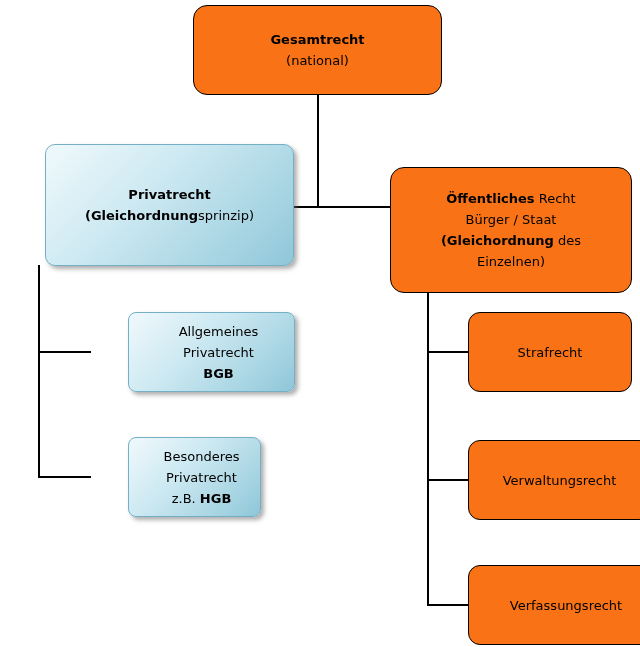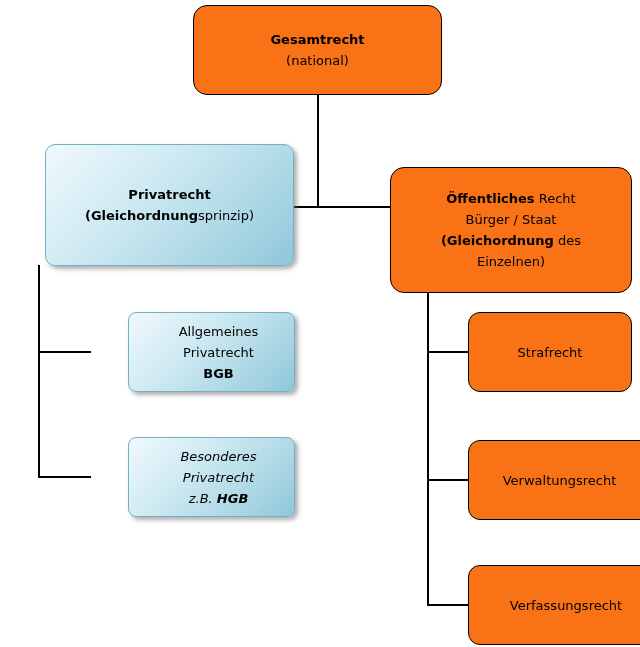--- a/index.html
+++ b/index.html
@@ -77,21 +77,21 @@
     <div class="tl"><span class="b">(Gleichordnung</span><span> des</span></div>
     <div class="tl"><span>Einzelnen)</span></div>
   </div>
 
   <div class="node blue small-radius" style="left:91px; top:312px; width:167px; height:80px;">
     <div class="tl"><span>Allgemeines</span></div>
     <div class="tl"><span>Privatrecht</span></div>
     <div class="tl"><span class="b">BGB</span></div>
   </div>
 
-  <div class="node blue small-radius" style="left:91px; top:437px; width:167px; height:80px;font-style:italic;">
+  <div class="node blue small-radius" style="left:91px; top:437px; width:133px; height:80px;">
     <div class="tl"><span>Besonderes</span></div>
     <div class="tl"><span>Privatrecht</span></div>
     <div class="tl"><span>z.B. </span><span class="b">HGB</span></div>
   </div>
 
   <div class="node white" style="left:468px; top:312px; width:164px; height:80px; border-radius:12px;">
     <div class="tl"><span>Strafrecht</span></div>
   </div>
 
   <div class="node white" style="left:468px; top:440px; width:183px; height:80px; border-radius:12px;">

